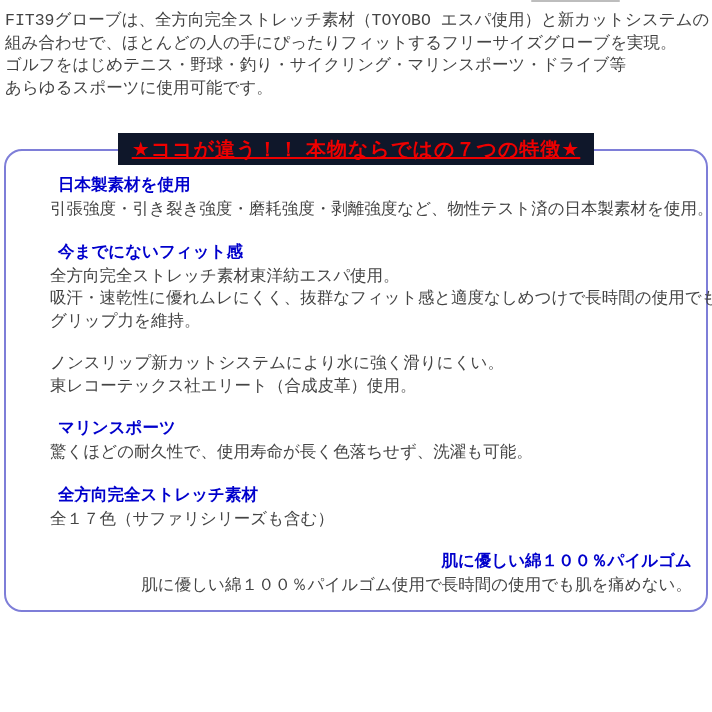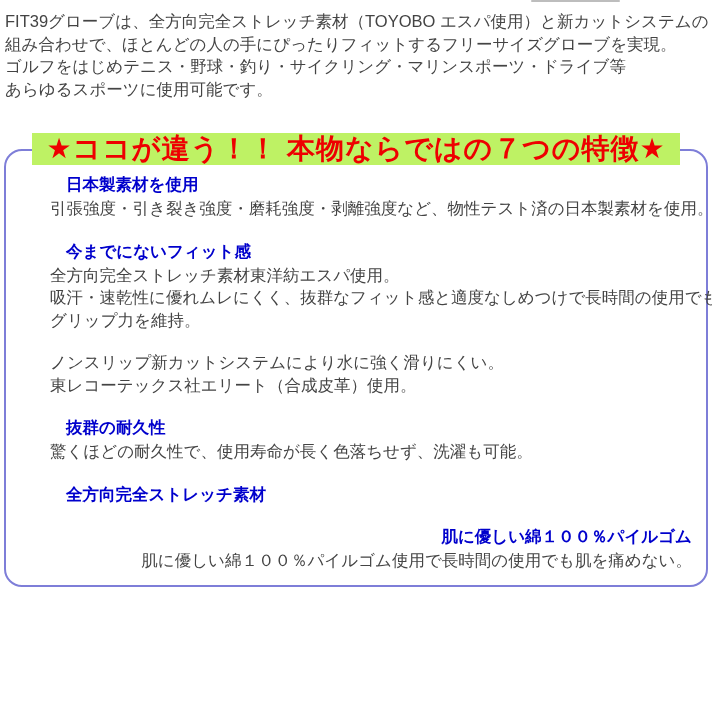--- a/index.html
+++ b/index.html
@@ -21,21 +21,21 @@
     background: #bdbdbd;
     border-radius: 2px;
   }
 
   .intro {
     margin: 10px 0 0 5px;
     font-size: 16.5px;
     line-height: 22.5px;
     color: #444444;
   }
-  .intro-line { display: block; white-space: nowrap; }
+  .intro-line { display: block; white-space: nowrap; font-family: Liberation Mono, monospace; }
 
   .features-box {
     position: relative;
     margin: 49px 4px 0 4px;
     border: 2px solid #7e7ed8;
     border-radius: 18px;
     padding: 22px 14px 14px 44px;
     box-sizing: border-box;
     background: #ffffff;
   }
@@ -43,34 +43,35 @@
   .box-title-wrap {
     position: absolute;
     top: -18px;
     left: 0;
     right: 0;
     text-align: center;
     line-height: 32px;
   }
   .box-title {
     display: inline-block;
-    background: #bef264;
+    background: #0f172a;
     padding: 0 14px;
     color: #ee0000;
-    font-size: 28px;
+    font-size: 20px;
     font-weight: bold;
     letter-spacing: 1px;
     white-space: nowrap;
+    text-decoration: underline;
   }
 
   .feature { margin-bottom: 20px; }
   .feature:last-child { margin-bottom: 0; text-align: right; }
 
   .feature-heading {
-    margin: 0 0 2px 16px;
+    margin: 0 0 2px 8px;
     font-size: 16.5px;
     line-height: 22px;
     font-weight: bold;
     color: #0000cc;
   }
 
   .body-line {
     font-size: 16.5px;
     line-height: 22.5px;
     color: #444444;
@@ -126,29 +127,33 @@
         <section class="feature">
           <div class="feature-body">
 
               <div class="body-line">ノンスリップ新カットシステムにより水に強く滑りにくい。</div>
 
               <div class="body-line">東レコーテックス社エリート（合成皮革）使用。</div>
             </div>
         </section>
 
         <section class="feature">
-          <h3 class="feature-heading">抜群の耐久性</h3>
+          <h3 class="feature-heading">マリンスポーツ</h3>
           <div class="feature-body">
 
               <div class="body-line">驚くほどの耐久性で、使用寿命が長く色落ちせず、洗濯も可能。</div>
             </div>
         </section>
 
         <section class="feature">
           <h3 class="feature-heading">全方向完全ストレッチ素材</h3>
+          <div class="feature-body">
+
+              <div class="body-line">全１７色（サファリシリーズも含む）</div>
+            </div>
         </section>
 
 
         <section class="feature">
           <h3 class="feature-heading">肌に優しい綿１００％パイルゴム</h3>
           <div class="feature-body">
 
               <div class="body-line">肌に優しい綿１００％パイルゴム使用で長時間の使用でも肌を痛めない。</div>
             </div>
         </section>

